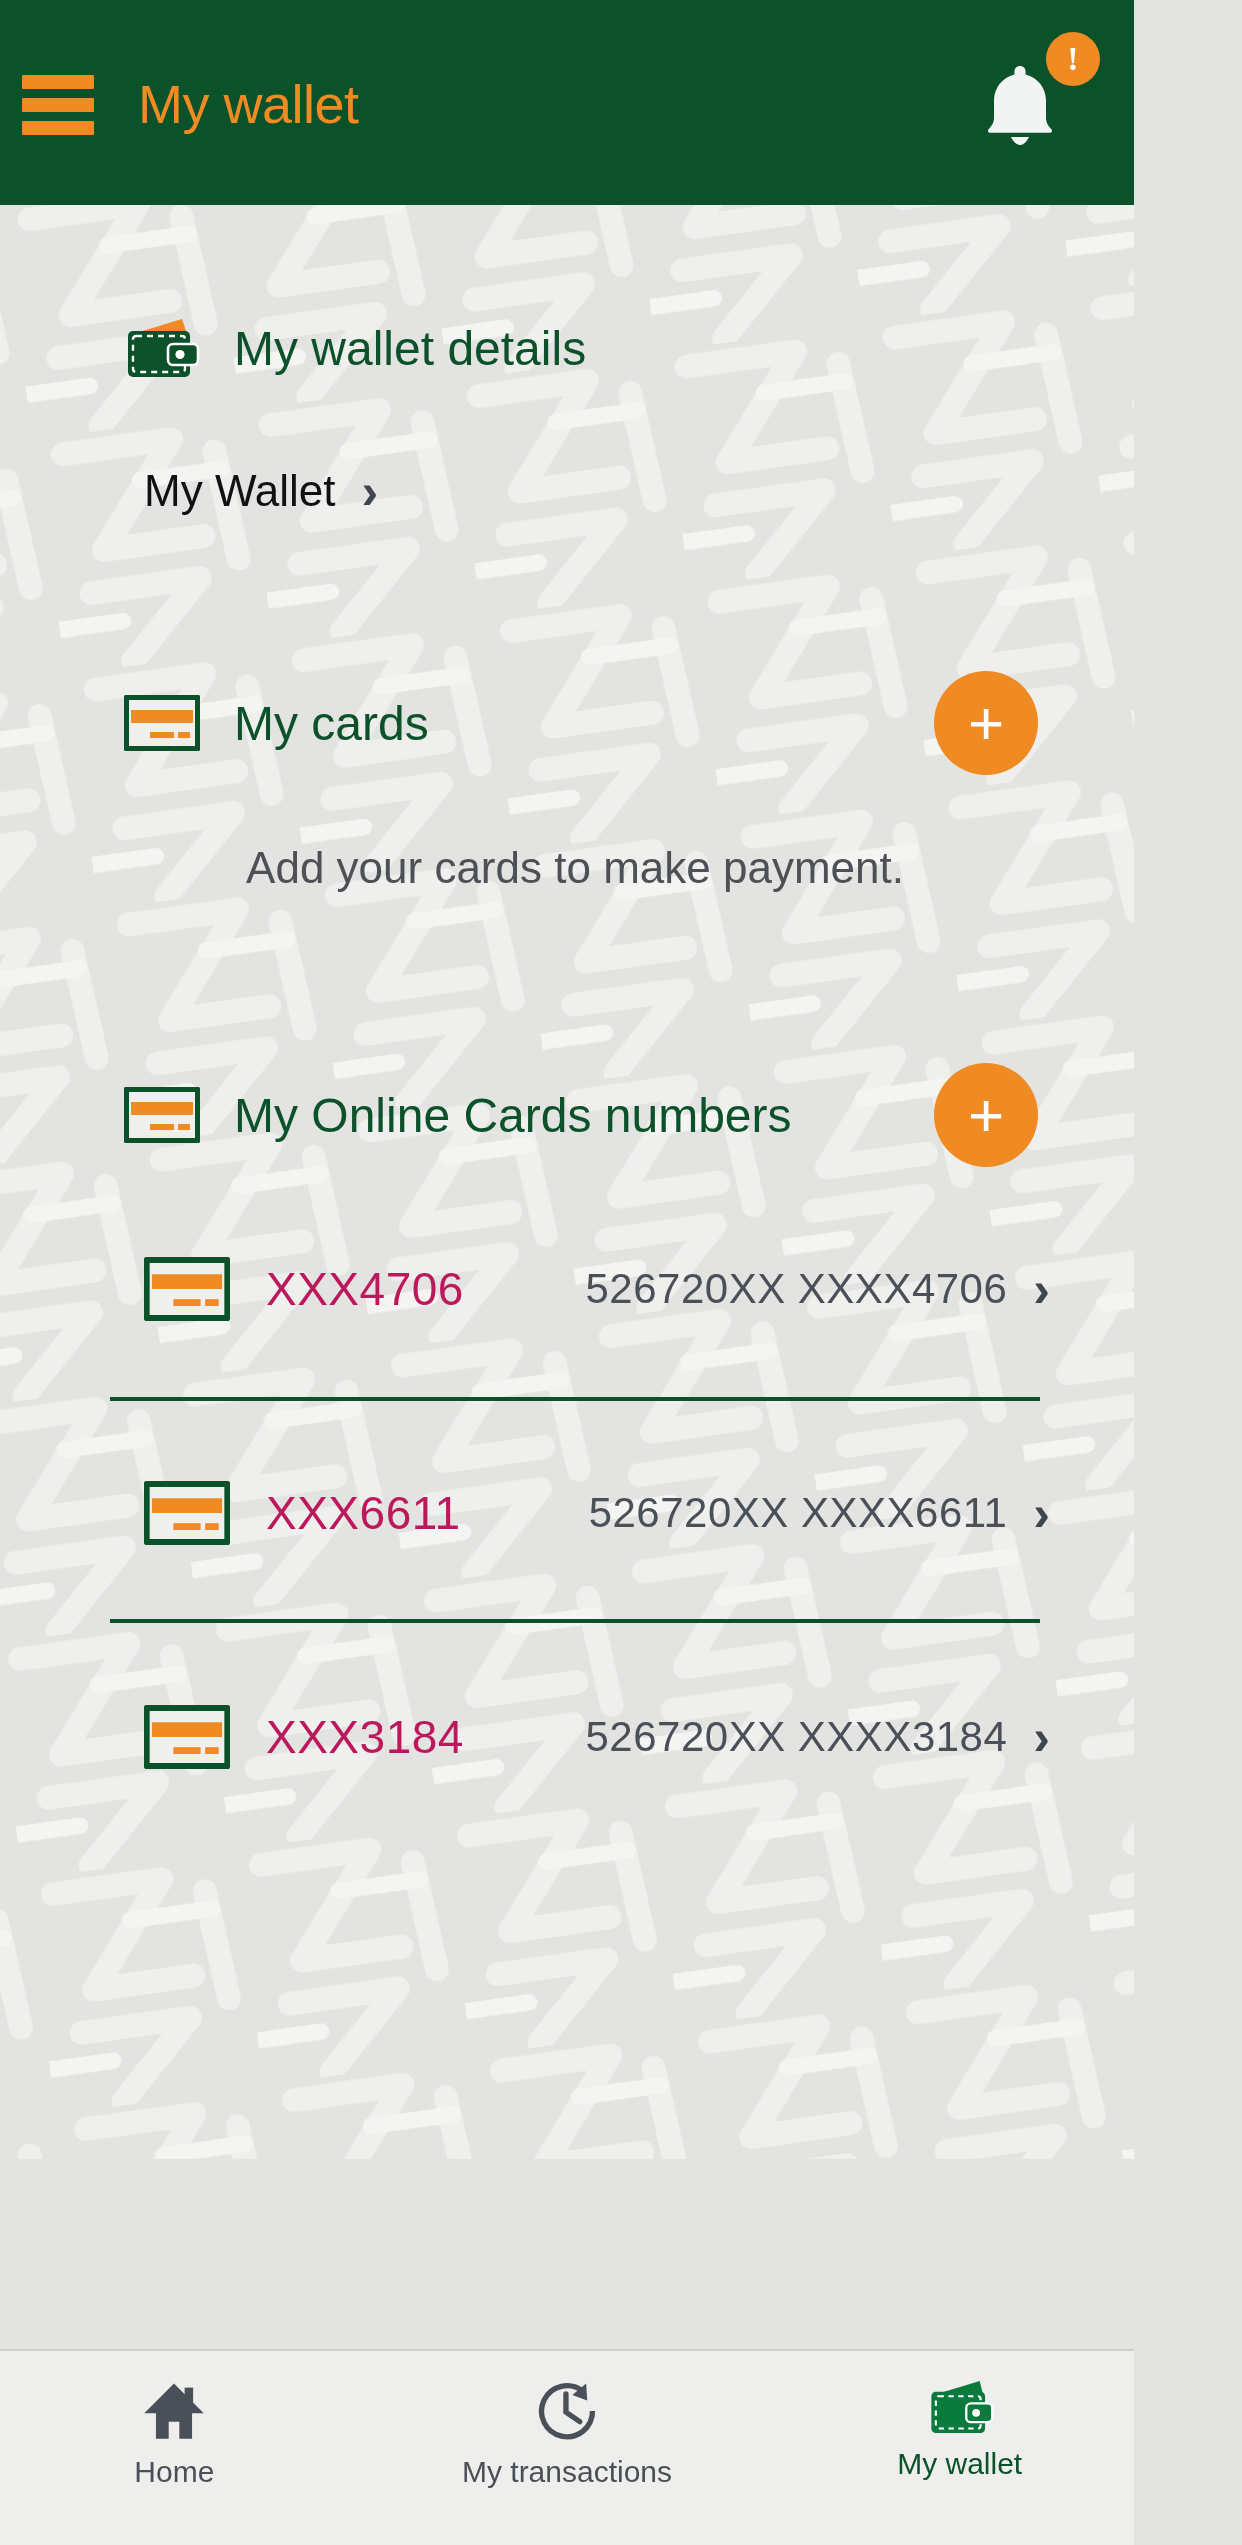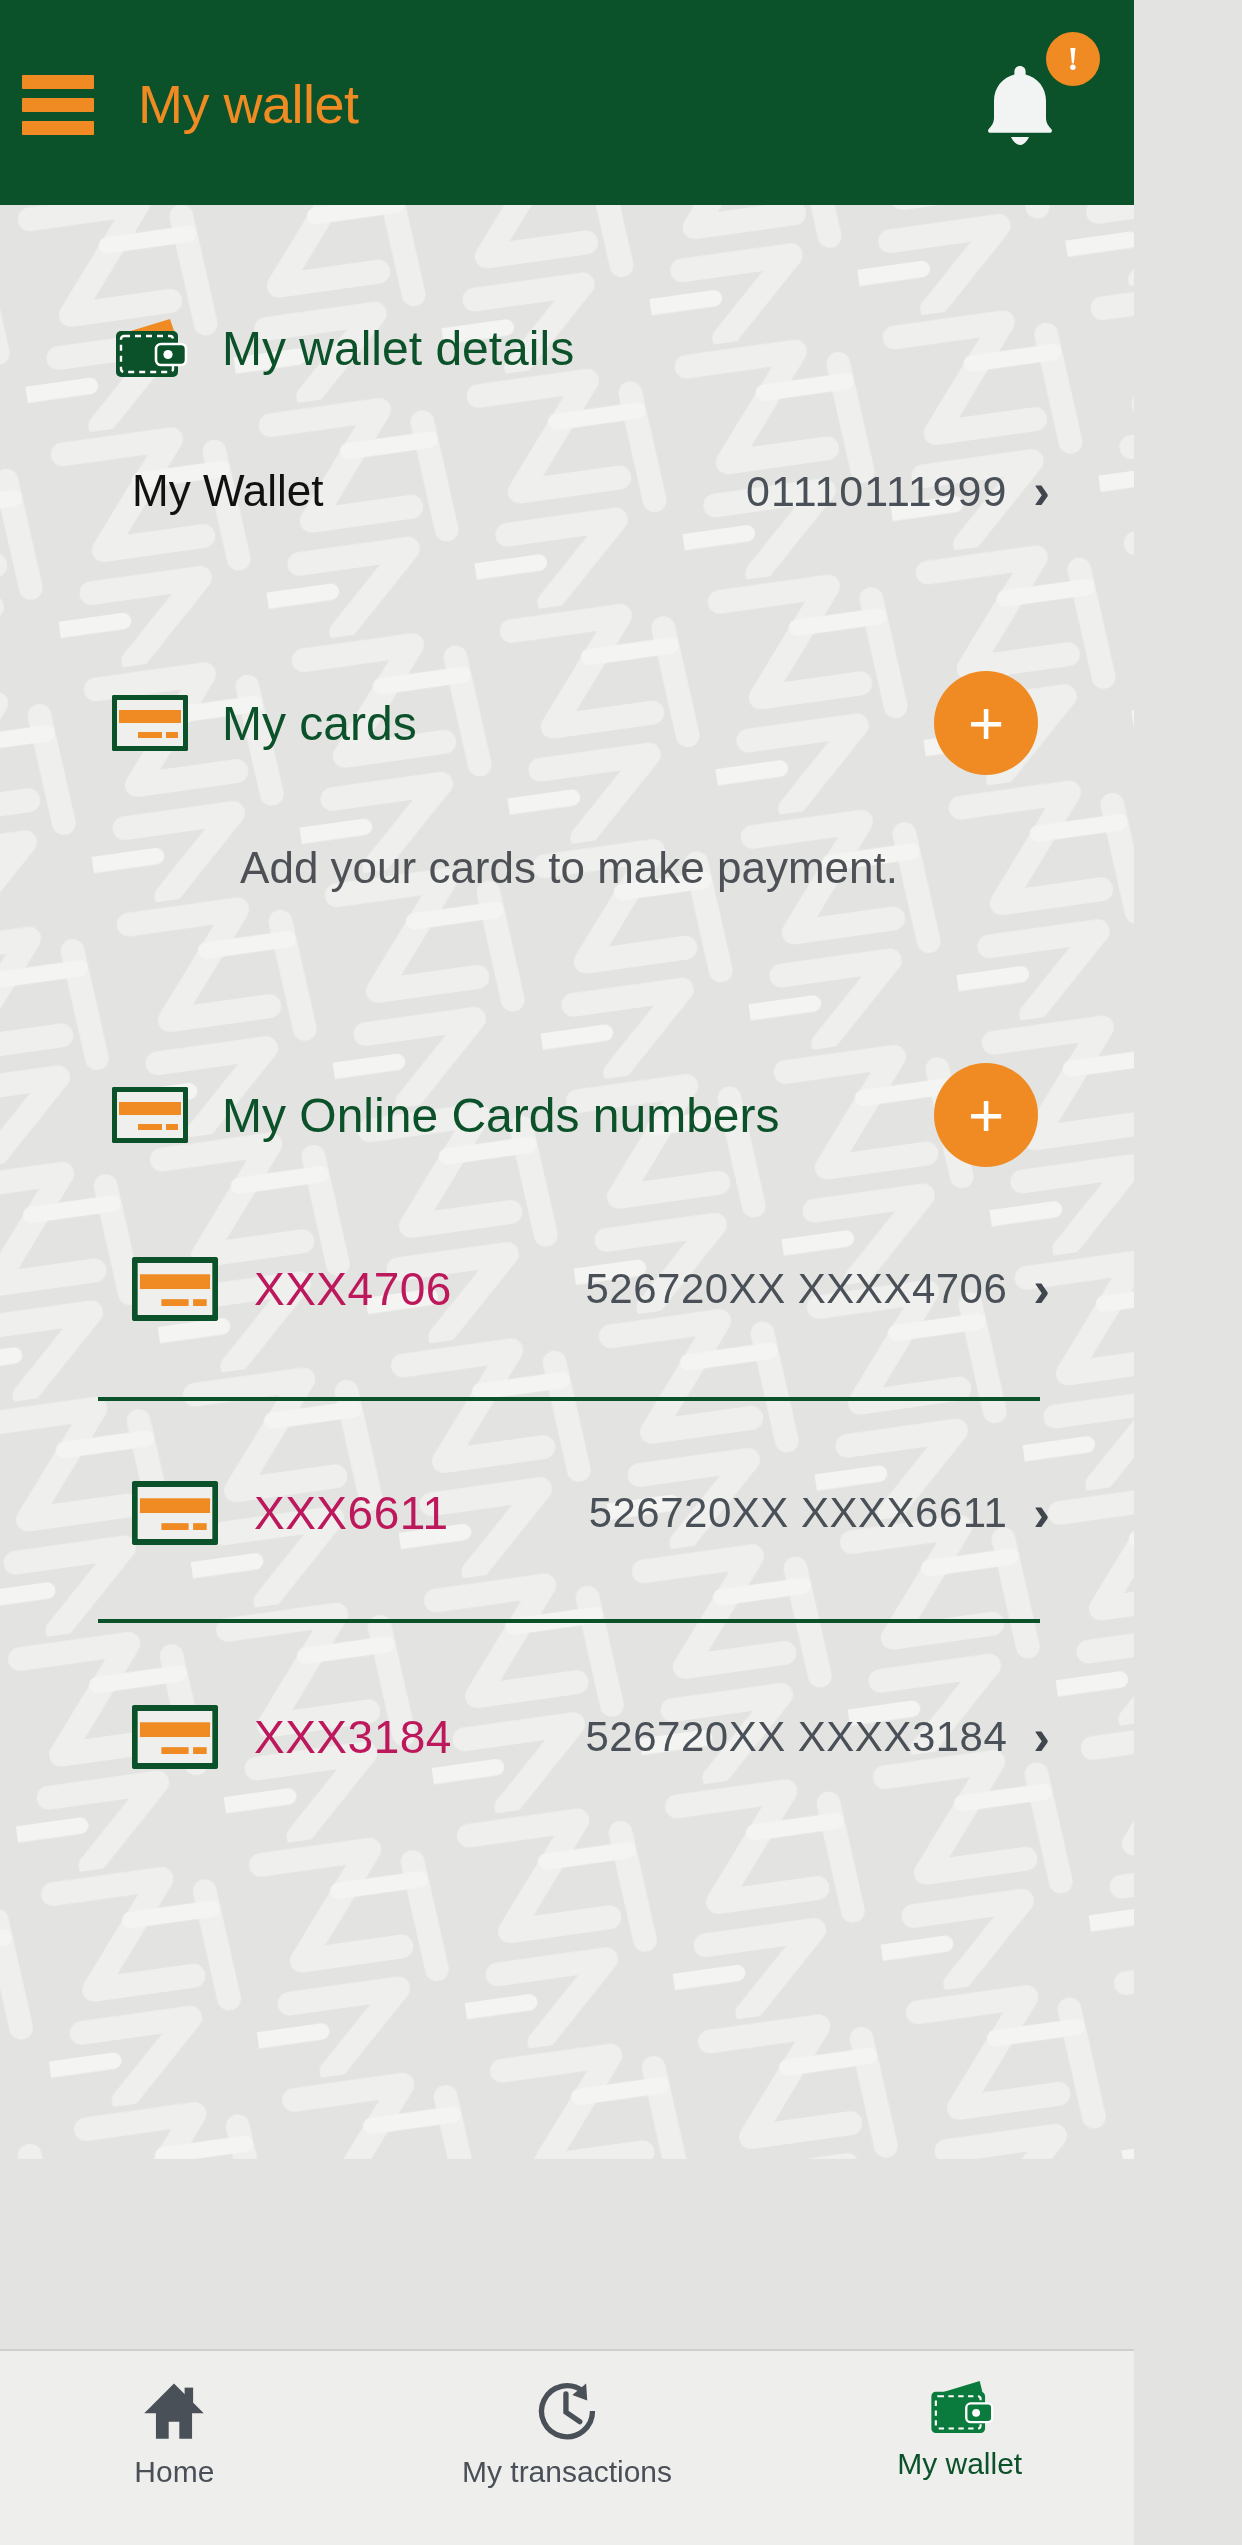--- a/index.html
+++ b/index.html
@@ -32,21 +32,21 @@
     display:flex; align-items:center; justify-content:center;
   }
   .badge-mark { color:#ffffff; font-size:34px; font-weight:bold; line-height:1; font-family:"Liberation Serif", serif; }
 
   
   .body-area {
     position:relative; flex:1 1 auto; overflow:hidden;
     background:#e3e3e1;
   }
   .pattern { position:absolute; inset:0; opacity:1; pointer-events:none; }
-  .content { position:relative; z-index:2; padding:0 0 0 4px; }
+  .content { position:relative; z-index:2; padding:0 0 0 16px; }
 
   
   .sec-head { display:flex; align-items:center; padding-left:108px; padding-right:96px; }
   .sec-title { color:#0b5129; font-size:48px; font-weight:400; letter-spacing:0px; }
   .sec-title.small-gap { margin-left:34px; }
   .plus-btn {
     margin-left:auto; width:104px; height:104px; border-radius:50%; background:#f08a22;
     display:flex; align-items:center; justify-content:center; border:none; cursor:pointer;
   }
   .plus-btn .glyph { color:#fff; font-size:62px; line-height:0.8; font-weight:300; }
@@ -133,21 +133,20 @@
           <rect x="4" y="14" width="62" height="46" rx="5" fill="#0b5129"></rect>
           <rect x="9" y="19" width="52" height="36" rx="3" fill="none" stroke="#ffffff" stroke-width="2.4" stroke-dasharray="6 5"></rect>
           <rect x="44" y="27" width="30" height="21" rx="5" fill="#0b5129" stroke="#ffffff" stroke-width="2.6"></rect>
           <circle cx="56" cy="37.5" r="4.6" fill="#ffffff"></circle>
         </svg>
         <div class="sec-title small-gap">My wallet details</div>
       </div>
 
       <div class="wallet-row" style="margin-top:64px;">
         <span class="wallet-label">My Wallet</span>
-        <span class="wallet-num">01110111999</span>
         <span class="chev">›</span>
       </div>
 
       <div class="sec-head" style="margin-top:132px;">
         <svg width="76" height="56" viewBox="0 0 76 56" class="card-ico">
           <rect x="2" y="2" width="72" height="52" rx="2" fill="#efefee" stroke="#0b5129" stroke-width="6"></rect>
           <rect x="7" y="15" width="62" height="13" fill="#f08a22"></rect>
           <rect x="26" y="37" width="24" height="6" fill="#f08a22"></rect>
           <rect x="54" y="37" width="12" height="6" fill="#f08a22"></rect>
         </svg>

